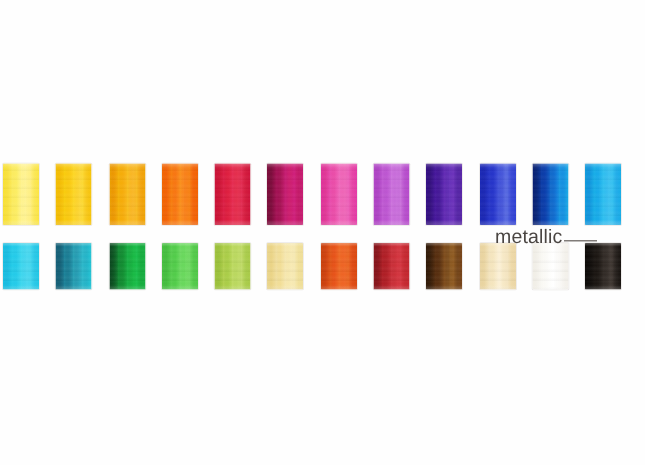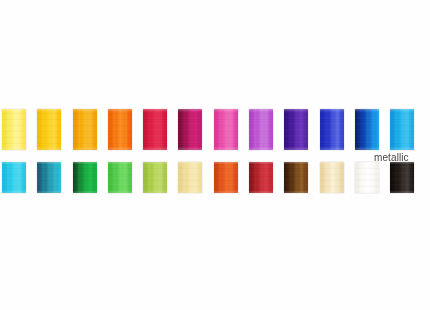--- a/index.html
+++ b/index.html
@@ -88,27 +88,26 @@
     position:absolute;
     left:330px;
     top:149px;
     width:68px;
     height:13px;
     display:flex;
     align-items:flex-end;
   }
   #metallic-text{
     font-family:"Liberation Sans", sans-serif;
-    font-size:10px;
+    font-size:13px;
     line-height:9px;
     color:#4a4542;
     letter-spacing:0.1px;
     white-space:nowrap;
     padding-bottom:0.5px;
-    margin-left:44px;
   }
   #metallic-rule{
     flex:1 1 auto;
     height:1px;
     background:#6b6562;
     margin-left:1px;
     margin-bottom:1.5px;
     opacity:0.85;
   }
 </style>

